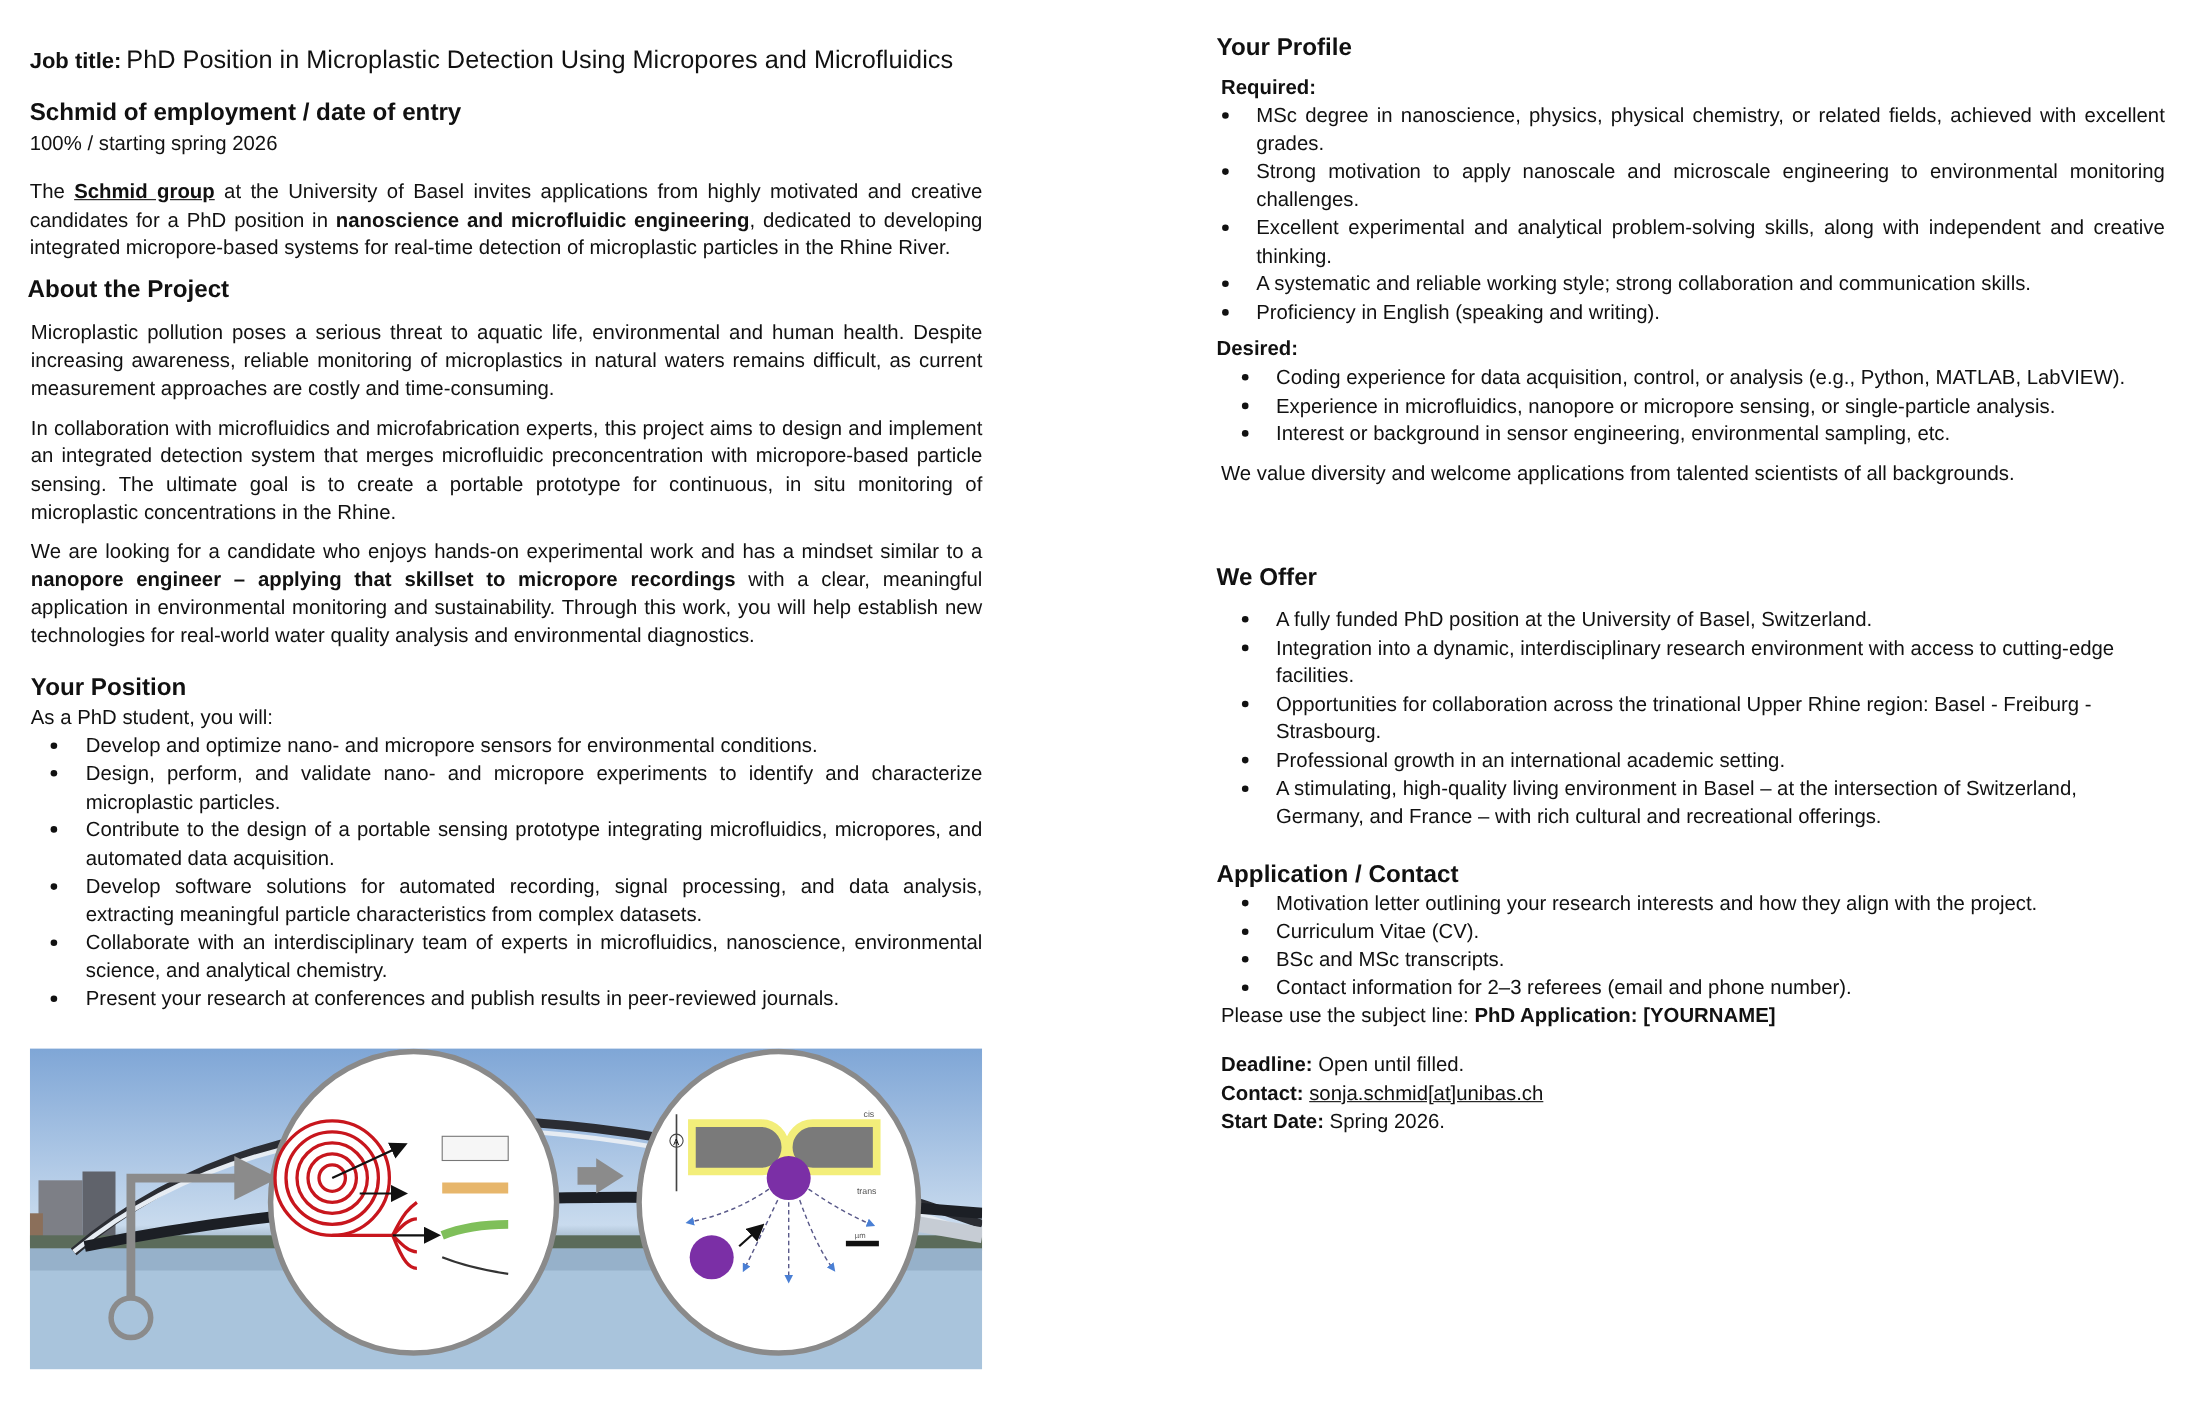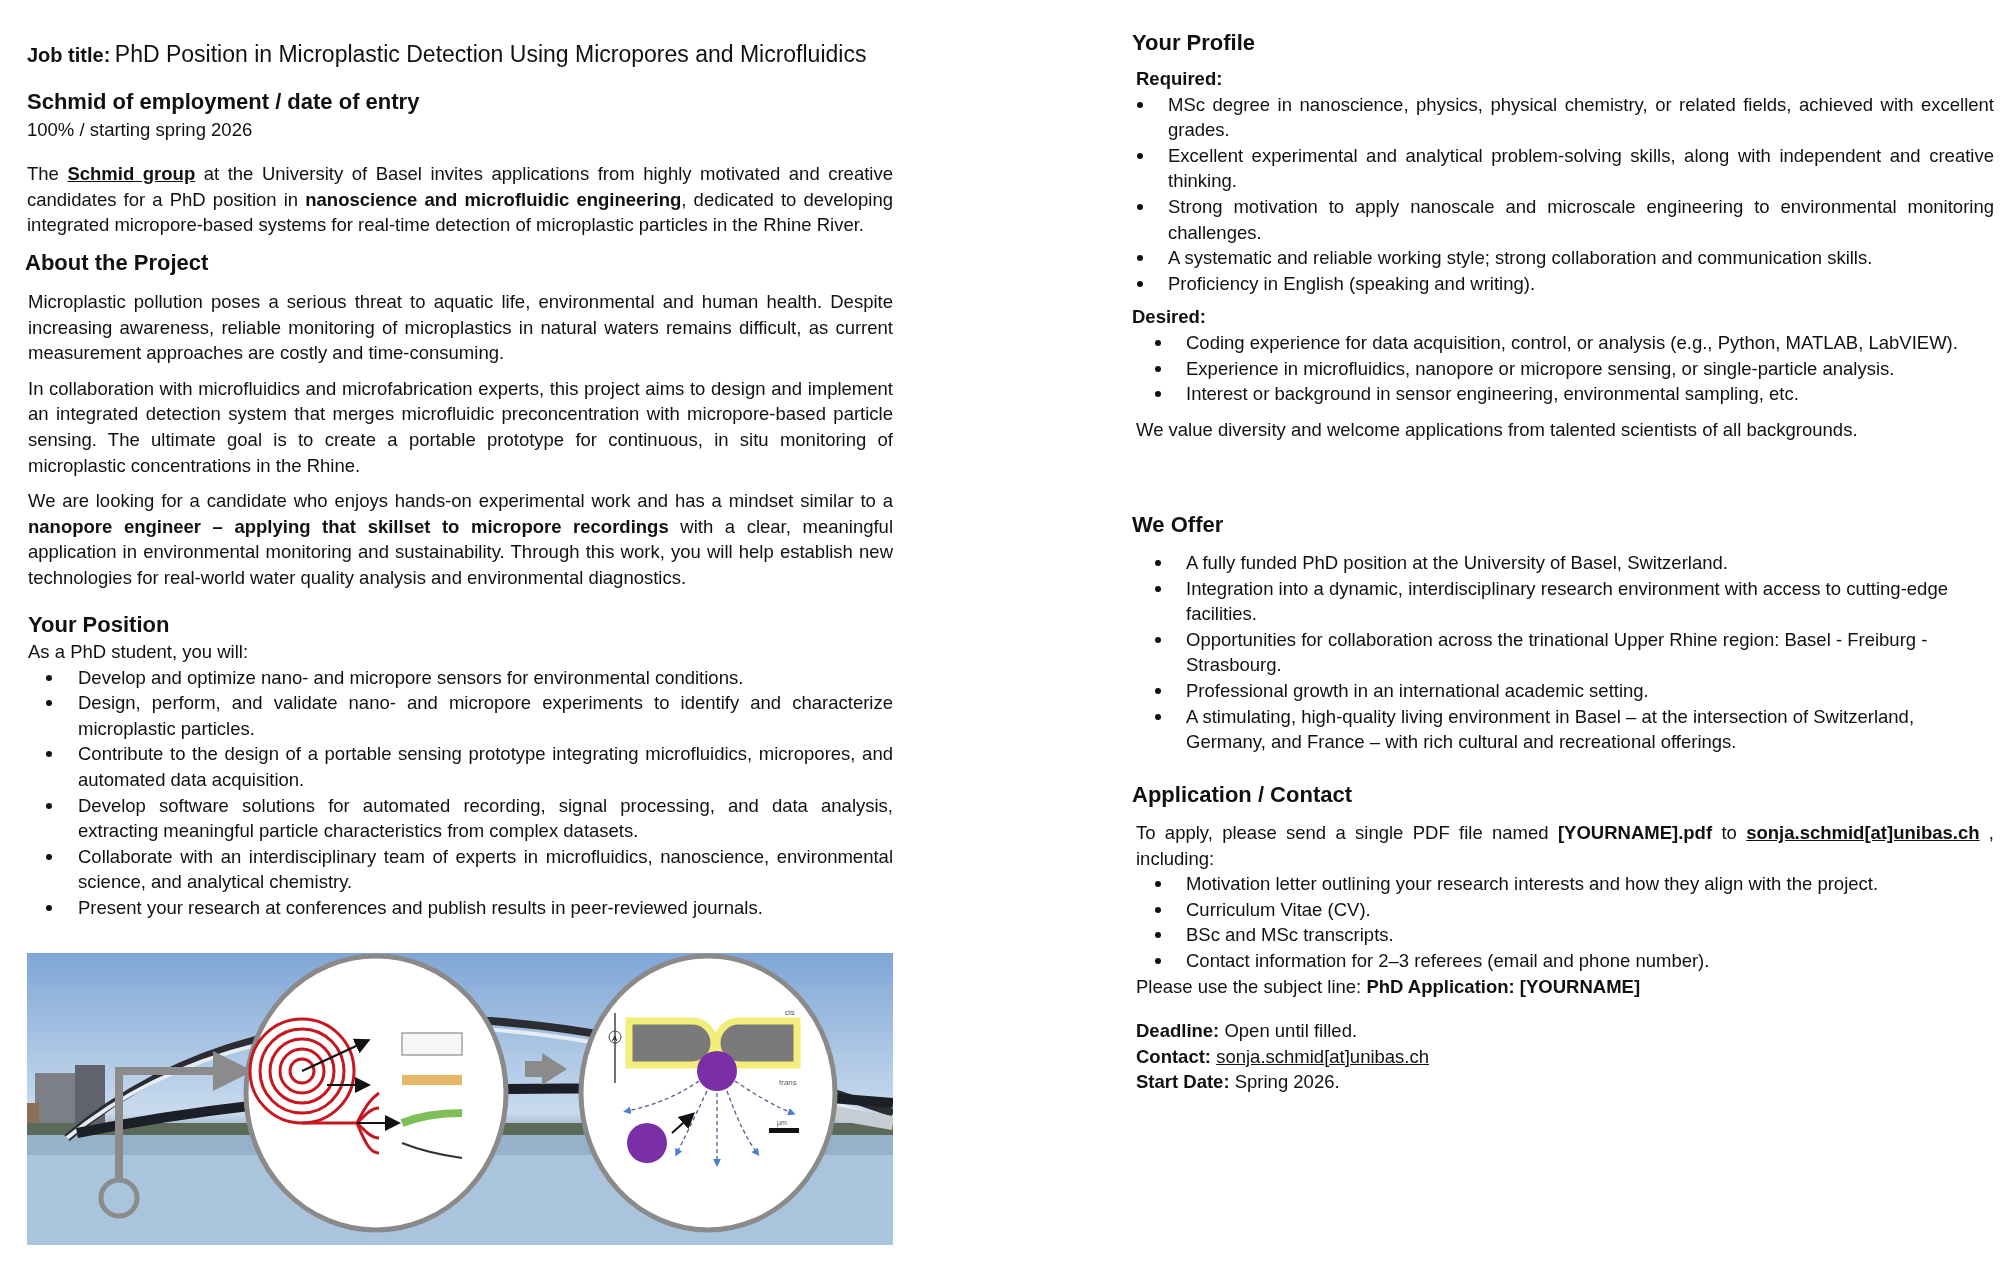--- a/index.html
+++ b/index.html
@@ -1,21 +1,21 @@
 <!DOCTYPE html>
 <html><head>
 <meta charset="utf-8">
 <style>
   html, body { margin: 0; padding: 0; background: #ffffff; }
   body { width: 2000px; height: 1283px; position: relative; overflow: hidden;
          font-family: "Liberation Sans", sans-serif; color: #111111; }
   .abs { position: absolute; }
   .col { position: absolute; }
   .left { left: 27px; width: 866px; }
-  .right { left: 1132px; width: 862px; }
+  .right { left: 1106px; width: 862px; }
   .txt { font-size: 18.5px; line-height: 25.6px; margin: 0; }
   .just { text-align: justify; }
   .h2 { font-size: 22px; font-weight: bold; line-height: 26px; margin: 0; }
   .b { font-weight: bold; }
   .u { text-decoration: underline; }
   ul.bl { list-style: none; margin: 0; padding: 0; }
   ul.bl li { position: relative; font-size: 18.5px; line-height: 25.6px; }
   ul.bl li .dot { position: absolute; top: 10px; width: 6px; height: 6px; border-radius: 50%; background: #111; }
   .jobtitle-label { font-size: 20px; font-weight: bold; }
   .jobtitle-value { font-size: 23px; font-weight: normal; }
@@ -136,22 +136,22 @@
     <rect x="742" y="175" width="30" height="5" fill="#111"></rect>
     <text x="750" y="172" font-size="7" fill="#555" font-family="Liberation Sans, sans-serif">µm</text>
   </svg>
 </div>
 
 <div class="col right" style="top:30px;">
   <p class="h2">Your Profile</p>
   <p class="txt b" style="margin-top:10px; margin-left:4px;">Required:</p>
   <ul class="bl" style="margin-left:4px;">
     <li class="just" style="padding-left:32px;"><span class="dot" style="left:1px;"></span><span>MSc degree in nanoscience, physics, physical chemistry, or related fields, achieved with excellent grades.</span></li>
+    <li class="just" style="padding-left:32px;"><span class="dot" style="left:1px;"></span><span>Strong motivation to apply nanoscale and microscale engineering to environmental monitoring challenges.</span></li>
     <li class="just" style="padding-left:32px;"><span class="dot" style="left:1px;"></span><span>Excellent experimental and analytical problem-solving skills, along with independent and creative thinking.</span></li>
-    <li class="just" style="padding-left:32px;"><span class="dot" style="left:1px;"></span><span>Strong motivation to apply nanoscale and microscale engineering to environmental monitoring challenges.</span></li>
     <li style="padding-left:32px;"><span class="dot" style="left:1px;"></span><span>A systematic and reliable working style; strong collaboration and communication skills.</span></li>
     <li style="padding-left:32px;"><span class="dot" style="left:1px;"></span><span>Proficiency in English (speaking and writing).</span></li>
   </ul>
   <p class="txt b" style="margin-top:8px; margin-left:0;">Desired:</p>
   <ul class="bl" style="margin-left:4px;">
     <li style="padding-left:50px;"><span class="dot" style="left:19px;"></span><span>Coding experience for data acquisition, control, or analysis (e.g., Python, MATLAB, LabVIEW).</span></li>
     <li style="padding-left:50px;"><span class="dot" style="left:19px;"></span><span>Experience in microfluidics, nanopore or micropore sensing, or single-particle analysis.</span></li>
     <li style="padding-left:50px;"><span class="dot" style="left:19px;"></span><span>Interest or background in sensor engineering, environmental sampling, etc.</span></li>
   </ul>
   <p class="txt" style="margin-top:10px; margin-left:4px;">We value diversity and welcome applications from talented scientists of all backgrounds.</p>
@@ -163,21 +163,20 @@
     <li style="padding-left:50px;"><span class="dot" style="left:19px;"></span><span>A fully funded PhD position at the University of Basel, Switzerland.</span></li>
     <li style="padding-left:50px;"><span class="dot" style="left:19px;"></span><span>Integration into a dynamic, interdisciplinary research environment with access to cutting-edge facilities.</span></li>
     <li style="padding-left:50px;"><span class="dot" style="left:19px;"></span><span>Opportunities for collaboration across the trinational Upper Rhine region: Basel - Freiburg - Strasbourg.</span></li>
     <li style="padding-left:50px;"><span class="dot" style="left:19px;"></span><span>Professional growth in an international academic setting.</span></li>
     <li style="padding-left:50px;"><span class="dot" style="left:19px;"></span><span>A stimulating, high-quality living environment in Basel – at the intersection of Switzerland, Germany, and France – with rich cultural and recreational offerings.</span></li>
   </ul>
 </div>
 
 <div class="col right" style="top:782px;">
   <p class="h2">Application / Contact</p>
-  <p class="txt just" style="margin-top:12px; margin-left:4px;"><span>To apply, please send a single PDF file named </span><span class="b">[YOURNAME].pdf</span><span> to </span><a class="b u" style="color:#111;">sonja.schmid[at]unibas.ch</a><span> , including:</span></p>
   <ul class="bl" style="margin-left:4px;">
     <li style="padding-left:50px;"><span class="dot" style="left:19px;"></span><span>Motivation letter outlining your research interests and how they align with the project.</span></li>
     <li style="padding-left:50px;"><span class="dot" style="left:19px;"></span><span>Curriculum Vitae (CV).</span></li>
     <li style="padding-left:50px;"><span class="dot" style="left:19px;"></span><span>BSc and MSc transcripts.</span></li>
     <li style="padding-left:50px;"><span class="dot" style="left:19px;"></span><span>Contact information for 2–3 referees (email and phone number).</span></li>
   </ul>
   <p class="txt" style="margin-left:4px;"><span>Please use the subject line: </span><span class="b">PhD Application: [YOURNAME]</span></p>
   <div style="margin-top:19px; margin-left:4px;">
     <p class="txt"><span class="b">Deadline:</span><span> Open until filled.</span></p>
     <p class="txt"><span class="b">Contact:</span> <a class="u" style="color:#111;">sonja.schmid[at]unibas.ch</a></p>

